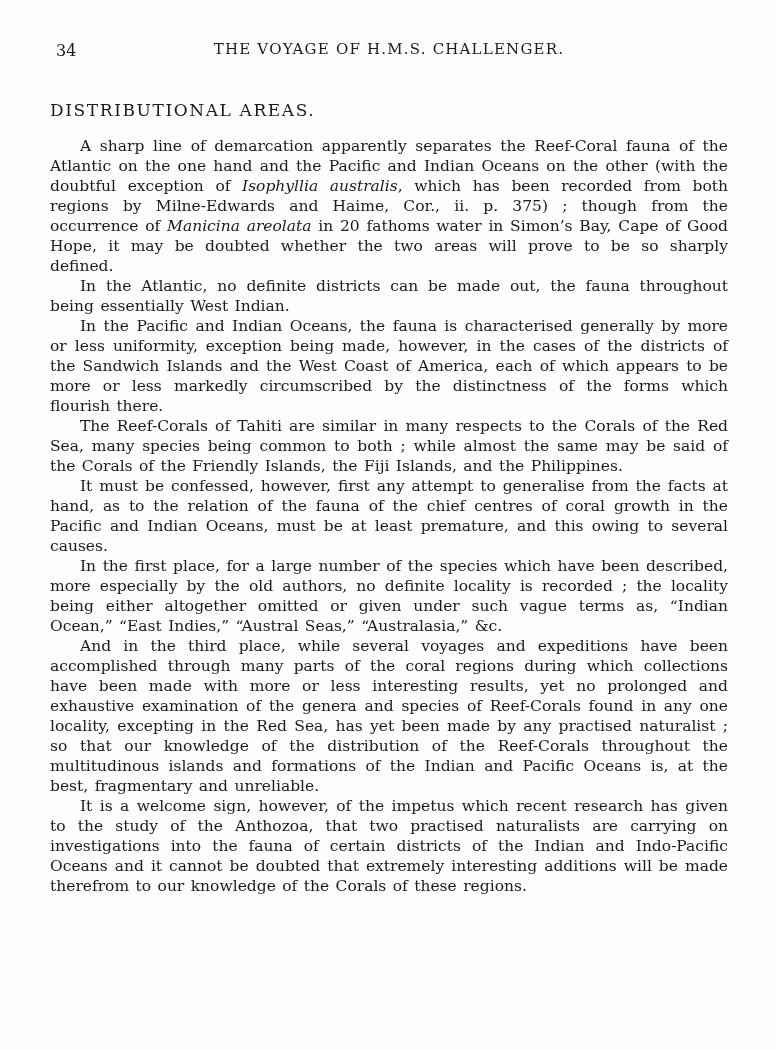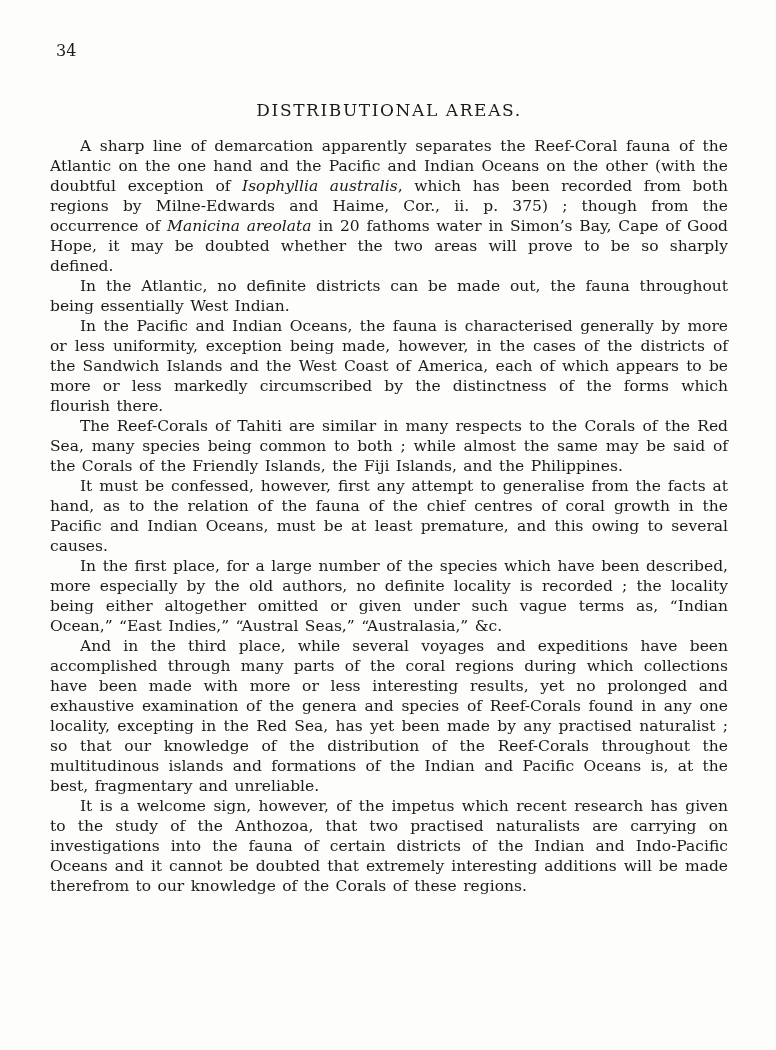--- a/index.html
+++ b/index.html
@@ -28,21 +28,20 @@
   }
   .page-num {
     position: absolute;
     left: 6px;
     top: 1px;
     font-size: 16px;
     letter-spacing: 0;
   }
   .section-title {
     margin: 36px 0 16px 0;
-    text-align: center;
     font-size: 17px;
     font-weight: normal;
     letter-spacing: 1.6px;
     white-space: nowrap;
   }
   .body-text {
     margin-top: 10px;
   }
   .body-text p {
     margin: 0;
@@ -55,20 +54,21 @@
   .body-text i {
     font-style: italic;
   }
 </style>
 </head>
 <body>
 
 <div class="page">
   <header class="running-head">
     <span class="page-num">34</span>
+    <span class="head-title">THE VOYAGE OF H.M.S. CHALLENGER.</span>
   </header>
 
   <h1 class="section-title">DISTRIBUTIONAL AREAS.</h1>
 
   <main class="body-text">
       <p><span>A sharp line of demarcation apparently separates the Reef-Coral fauna of the Atlantic on the one hand and the Pacific and Indian Oceans on the other (with the doubtful exception of </span><i>Isophyllia australis</i><span>, which has been recorded from both regions by Milne-Edwards and Haime, Cor., ii. p. 375) ; though from the occurrence of </span><i>Manicina areolata</i><span> in 20 fathoms water in Simon’s Bay, Cape of Good Hope, it may be doubted whether the two areas will prove to be so sharply defined.</span></p>
       <p><span>In the Atlantic, no definite districts can be made out, the fauna throughout being essentially West Indian.</span></p>
       <p><span>In the Pacific and Indian Oceans, the fauna is characterised generally by more or less uniformity, exception being made, however, in the cases of the districts of the Sandwich Islands and the West Coast of America, each of which appears to be more or less markedly circumscribed by the distinctness of the forms which flourish there.</span></p>
       <p><span>The Reef-Corals of Tahiti are similar in many respects to the Corals of the Red Sea, many species being common to both ; while almost the same may be said of the Corals of the Friendly Islands, the Fiji Islands, and the Philippines.</span></p>
       <p><span>It must be confessed, however, first any attempt to generalise from the facts at hand, as to the relation of the fauna of the chief centres of coral growth in the Pacific and Indian Oceans, must be at least premature, and this owing to several causes.</span></p>

